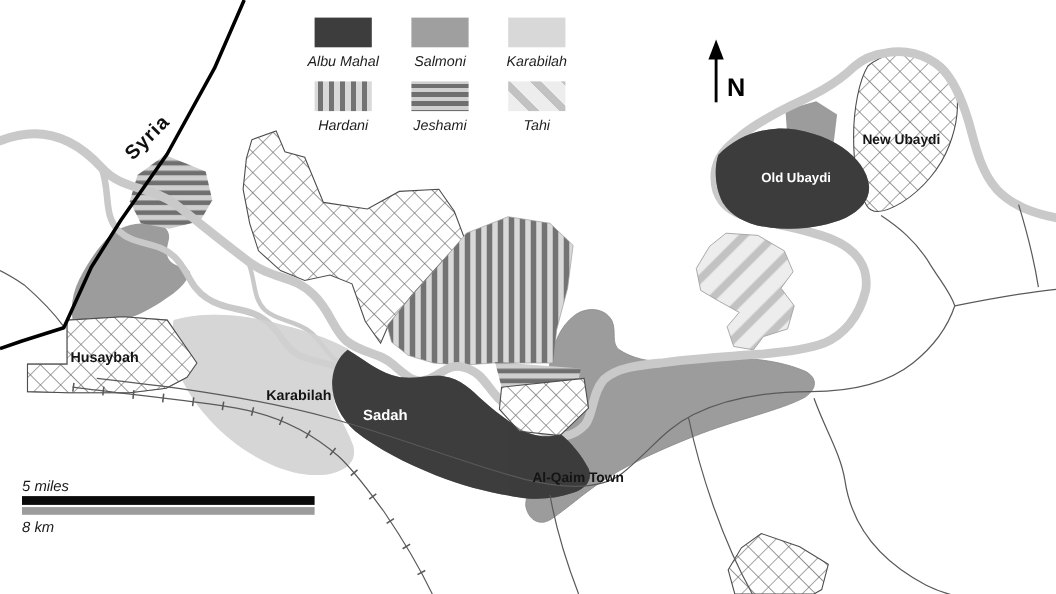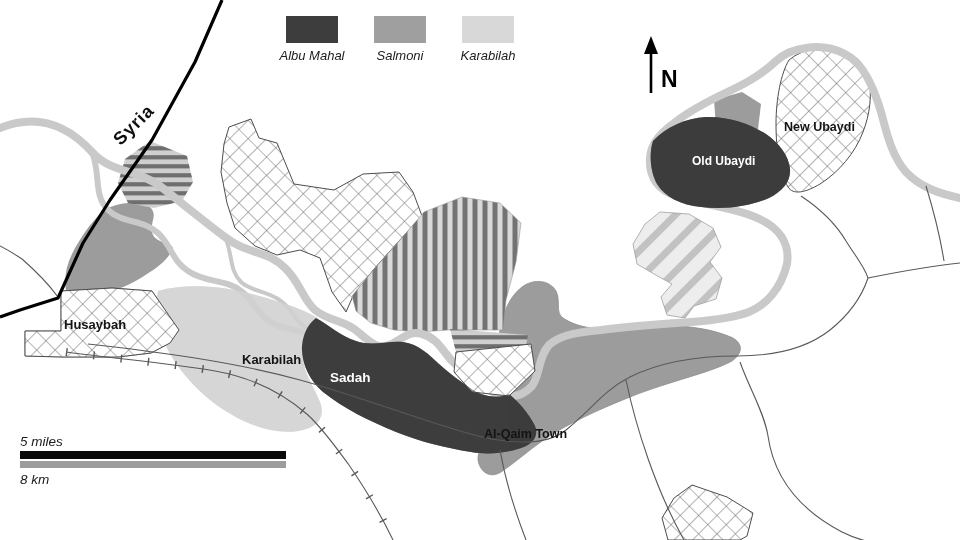--- a/index.html
+++ b/index.html
@@ -184,15 +184,29 @@
       </div>
       <div class="lg-item">
         <div class="sw sw-salmoni"></div>
         <div class="lg-label">Salmoni</div>
       </div>
       <div class="lg-item">
         <div class="sw sw-karabuli"></div>
         <div class="lg-label">Karabilah</div>
       </div>
     </div>
+    <div class="lg-row">
+      <div class="lg-item">
+        <div class="sw sw-hardani"></div>
+        <div class="lg-label">Hardani</div>
+      </div>
+      <div class="lg-item">
+        <div class="sw sw-jeshami"></div>
+        <div class="lg-label">Jeshami</div>
+      </div>
+      <div class="lg-item">
+        <div class="sw sw-tahi"></div>
+        <div class="lg-label">Tahi</div>
+      </div>
+    </div>
   </div>
 
 </div>
 
 </body></html>

